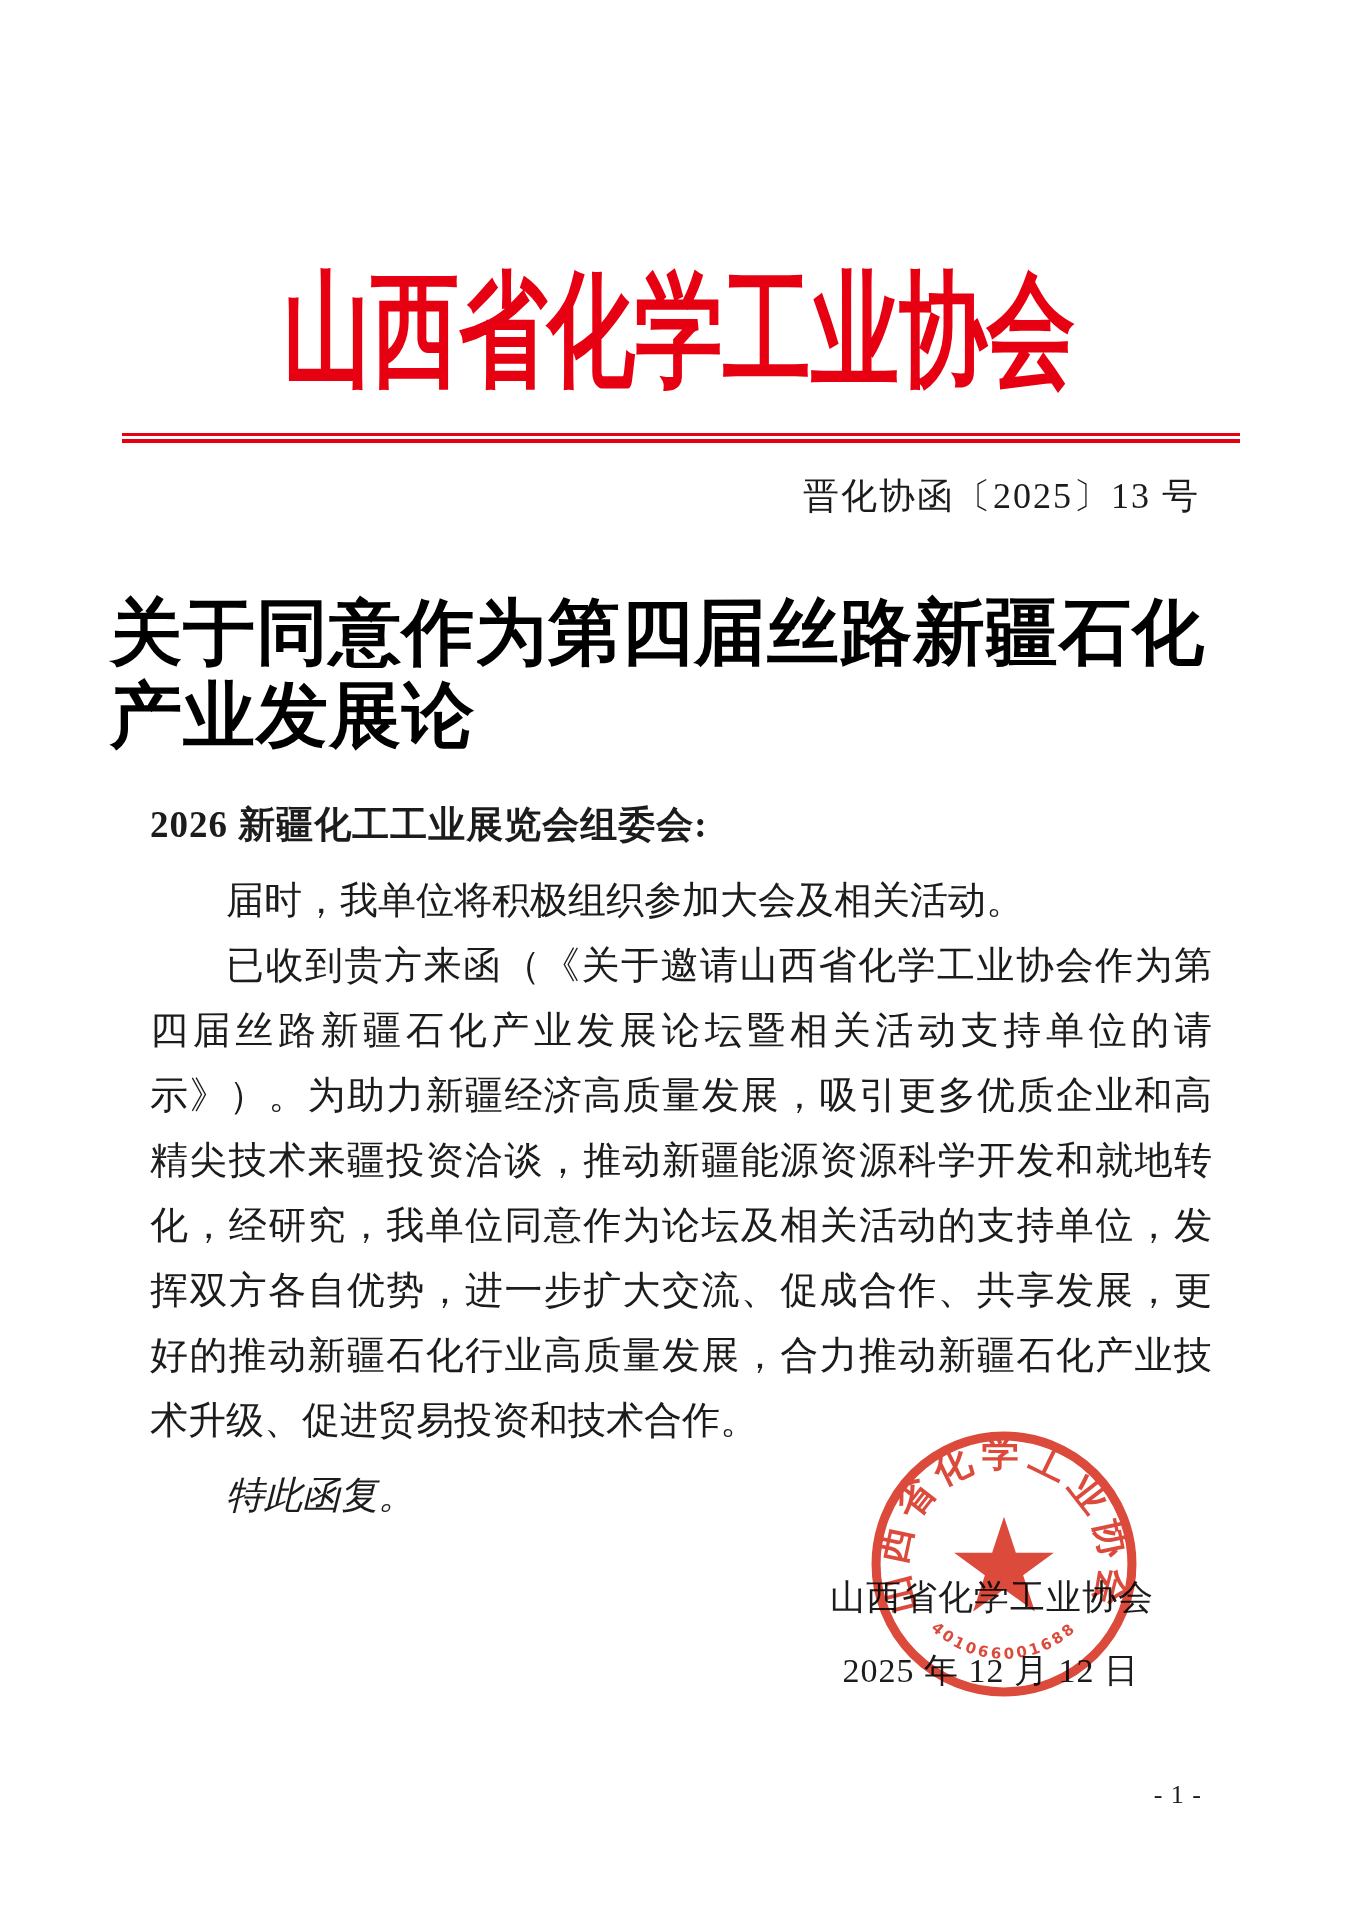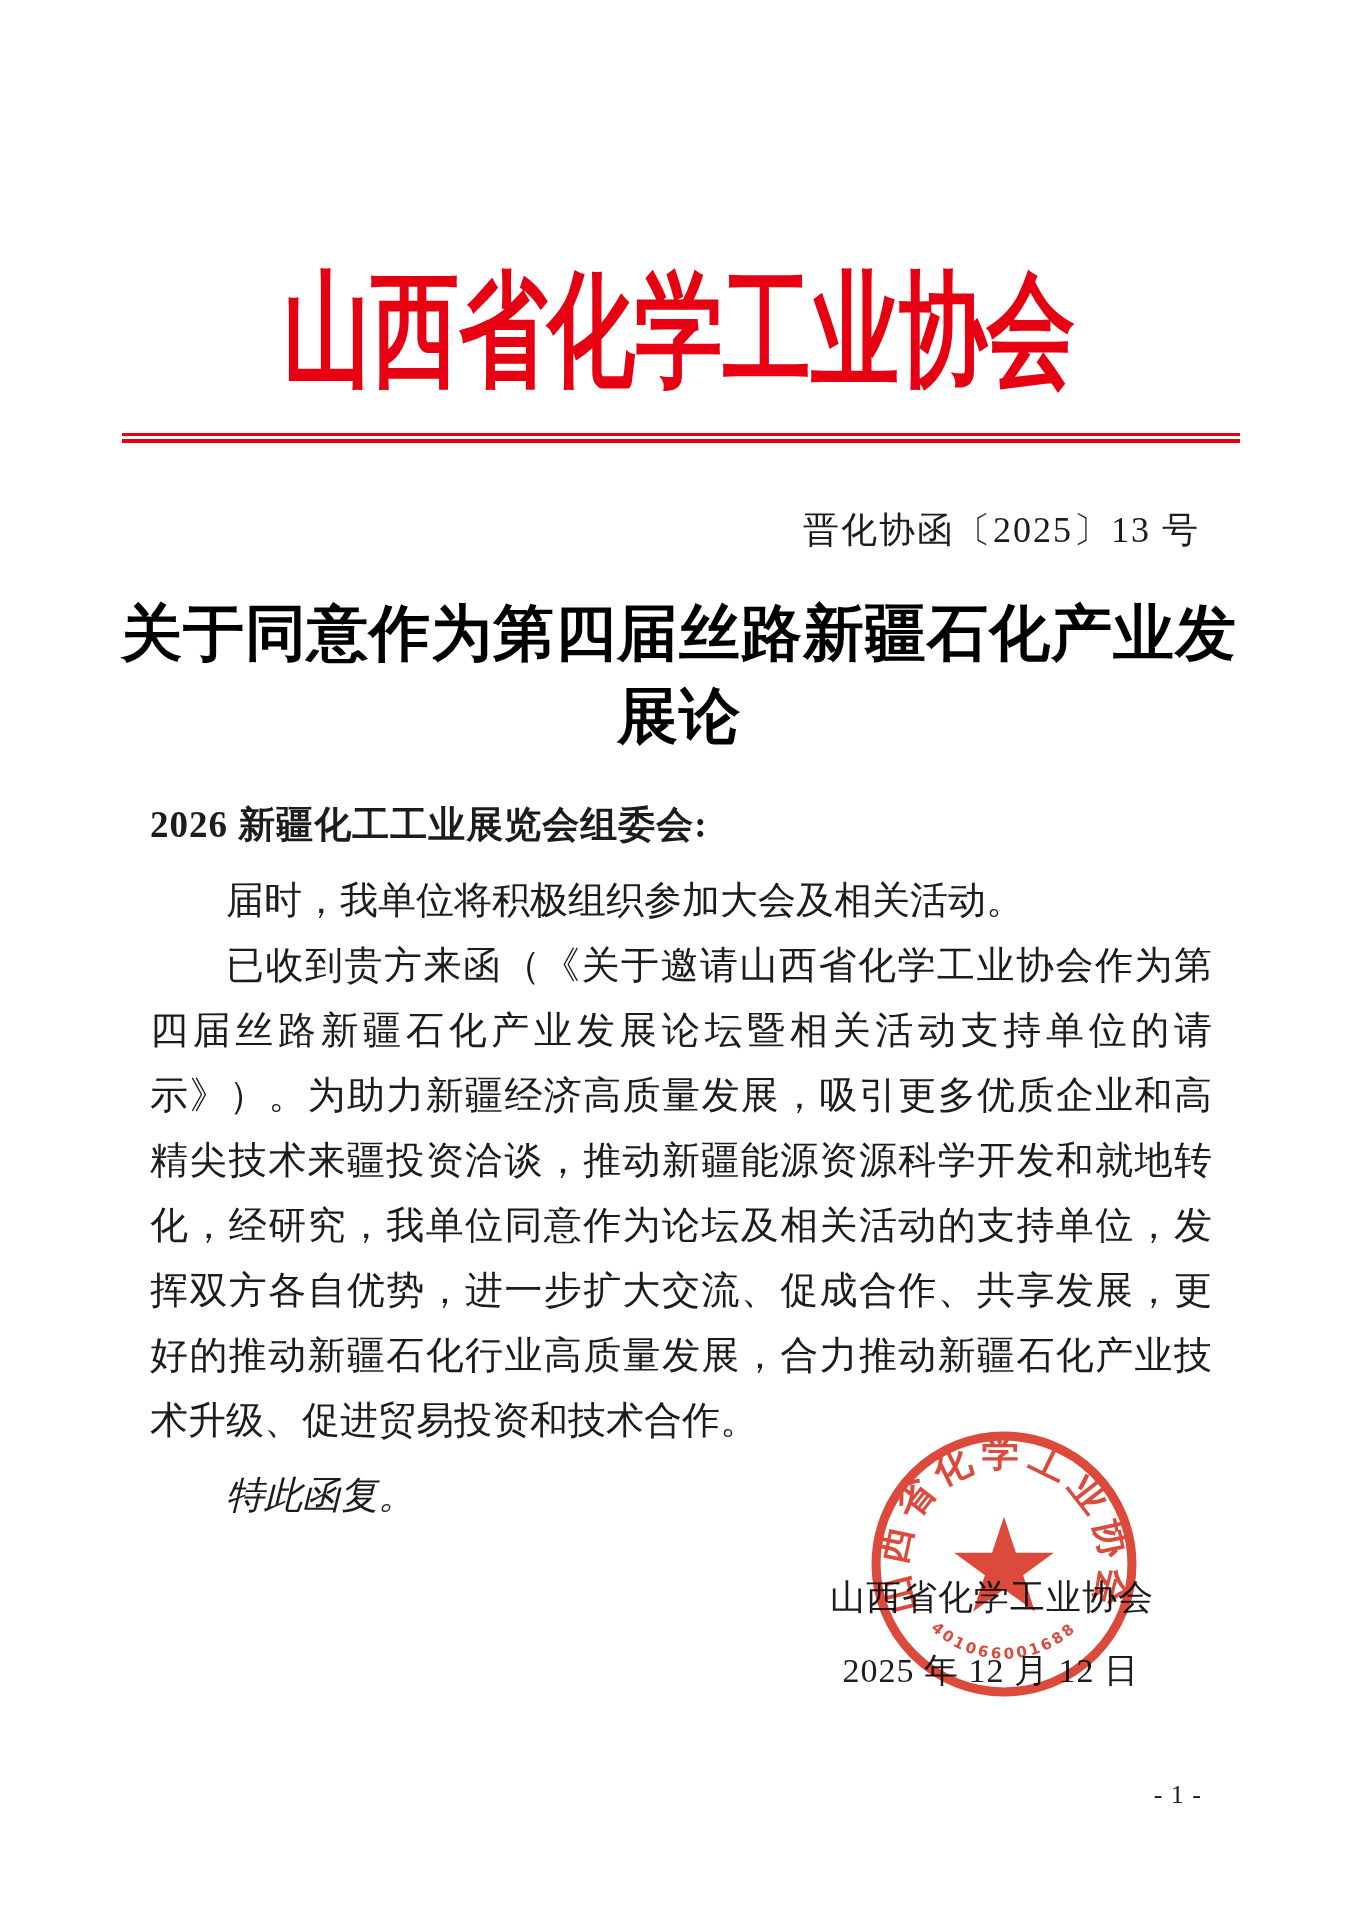--- a/index.html
+++ b/index.html
@@ -20,26 +20,26 @@
     font-size:88px;font-weight:bold;color:var(--header-red);
     transform:scaleY(1.42);transform-origin:50% 50%;
     white-space:nowrap;
   }
   .red-rule{
     position:absolute;top:433px;left:122px;width:1118px;height:10px;
     border-top:3px solid var(--header-red);
     border-bottom:4px solid var(--header-red);
   }
   .doc-number{
-    position:absolute;top:506px;right:158px;
+    position:absolute;top:472px;right:158px;
     font-size:36px;letter-spacing:2px;white-space:nowrap;text-align:center;
   }
   .letter-title{
     position:absolute;top:592px;left:110px;right:110px;
-    text-align:center;font-size:61px;font-weight:bold;line-height:83px;
+    text-align:left;font-size:72px;font-weight:bold;line-height:83px;
     letter-spacing:1px;color:#000;
   }
   .addressee{
     position:absolute;top:800px;left:150px;
     font-size:37px;font-weight:bold;letter-spacing:1px;
   }
   .body-text{
     position:absolute;top:868px;left:150px;width:1062px;
     font-size:38px;line-height:65px;
     text-align:justify;text-justify:inter-ideograph;

